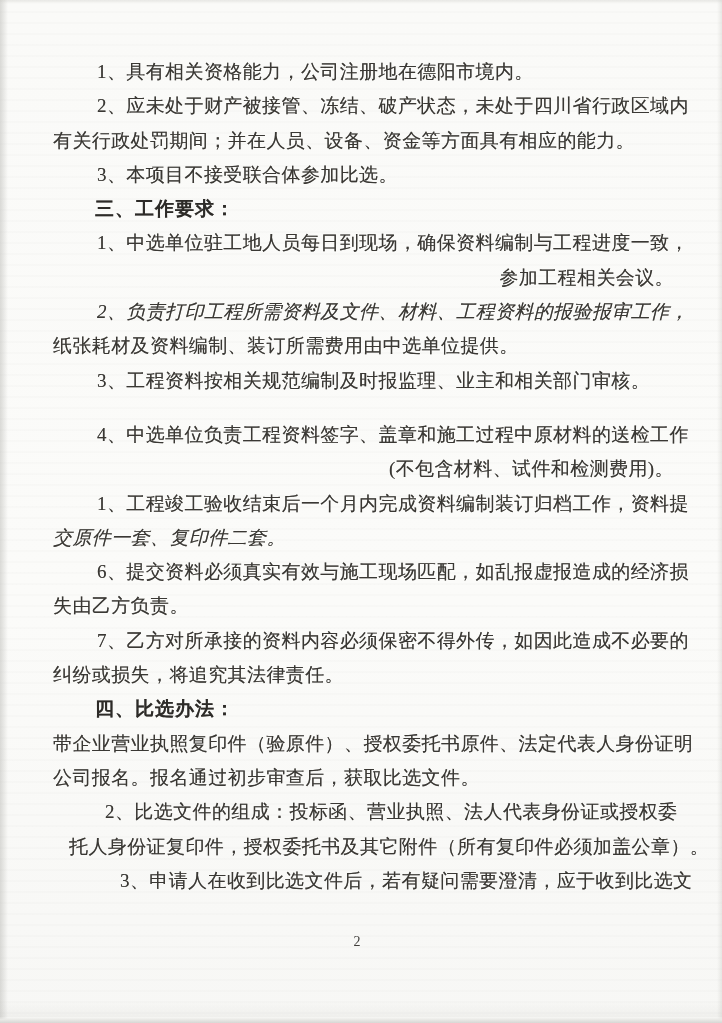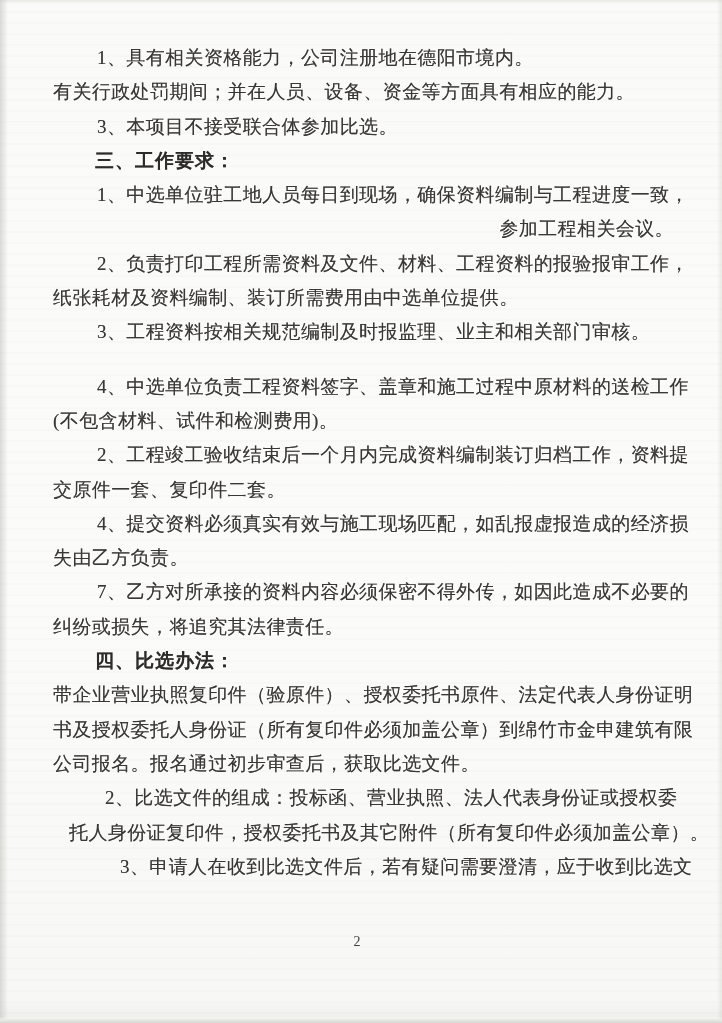--- a/index.html
+++ b/index.html
@@ -16,21 +16,21 @@
     background-image:
       repeating-linear-gradient(180deg,
         rgba(120,120,115,0.025) 0px, rgba(120,120,115,0.025) 2px,
         rgba(255,255,255,0) 2px, rgba(255,255,255,0) 11px),
       linear-gradient(180deg, #fafaf8 0%, #fbfbf9 60%, #f7f7f5 100%);
     font-family: "Liberation Serif", "DejaVu Serif", serif;
   }
   .doc-content {
     position: absolute;
     left: 53px;
-    top: 41px;
+    top: 55px;
     right: 48px;
   }
   .doc-line {
     height: 34.3px;
     line-height: 34.3px;
     font-size: 19px;
     letter-spacing: 0.4px;
     color: #3a3834;
     white-space: nowrap;
     text-shadow: 0 0 0.4px rgba(58,56,52,0.55);
@@ -79,39 +79,39 @@
     height: 16px;
     background: linear-gradient(0deg, rgba(180,180,175,0.12), rgba(255,255,255,0));
   }
 </style>
 </head>
 <body>
 
 <div class="scan-page">
   <div class="doc-content">
       <div class="doc-line" style="padding-left: 44px;">1、具有相关资格能力，公司注册地在德阳市境内。</div>
+      <div class="doc-line" style="padding-left: 44px;">2、应未处于财产被接管、冻结、破产状态，未处于四川省行政区域内</div>
       <div class="doc-line" style="padding-left: 0px;">有关行政处罚期间；并在人员、设备、资金等方面具有相应的能力。</div>
       <div class="doc-line" style="padding-left: 44px;">3、本项目不接受联合体参加比选。</div>
       <div class="doc-line bold" style="padding-left: 42px;">三、工作要求：</div>
       <div class="doc-line" style="padding-left: 44px;">1、中选单位驻工地人员每日到现场，确保资料编制与工程进度一致，</div>
       <div class="doc-line" style="padding-left: 0px; text-align: right;">参加工程相关会议。</div>
-      <div class="doc-line" style="padding-left: 44px;">2、负责打印工程所需资料及文件、材料、工程资料的报验报审工作，</div>
+      <div class="doc-line" style="padding-left: 44px; font-style: italic;">2、负责打印工程所需资料及文件、材料、工程资料的报验报审工作，</div>
       <div class="doc-line" style="padding-left: 0px;">纸张耗材及资料编制、装订所需费用由中选单位提供。</div>
       <div class="doc-line" style="padding-left: 44px;">3、工程资料按相关规范编制及时报监理、业主和相关部门审核。</div>
       <div class="doc-line" style="padding-left: 44px; margin-top: 20px;">4、中选单位负责工程资料签字、盖章和施工过程中原材料的送检工作</div>
-      <div class="doc-line" style="padding-left: 0px;">(不包含材料、试件和检测费用)。</div>
-      <div class="doc-line" style="padding-left: 44px;">2、工程竣工验收结束后一个月内完成资料编制装订归档工作，资料提</div>
-      <div class="doc-line" style="padding-left: 0px;">交原件一套、复印件二套。</div>
-      <div class="doc-line" style="padding-left: 44px;">4、提交资料必须真实有效与施工现场匹配，如乱报虚报造成的经济损</div>
+      <div class="doc-line" style="padding-left: 0px; text-align: right;">(不包含材料、试件和检测费用)。</div>
+      <div class="doc-line" style="padding-left: 44px;">1、工程竣工验收结束后一个月内完成资料编制装订归档工作，资料提</div>
+      <div class="doc-line" style="padding-left: 0px; font-style: italic;">交原件一套、复印件二套。</div>
+      <div class="doc-line" style="padding-left: 44px;">6、提交资料必须真实有效与施工现场匹配，如乱报虚报造成的经济损</div>
       <div class="doc-line" style="padding-left: 0px;">失由乙方负责。</div>
       <div class="doc-line" style="padding-left: 44px;">7、乙方对所承接的资料内容必须保密不得外传，如因此造成不必要的</div>
       <div class="doc-line" style="padding-left: 0px;">纠纷或损失，将追究其法律责任。</div>
       <div class="doc-line bold" style="padding-left: 42px;">四、比选办法：</div>
       <div class="doc-line" style="padding-left: 0px;">带企业营业执照复印件（验原件）、授权委托书原件、法定代表人身份证明</div>
-      <div class="doc-line" style="padding-left: 0px;">书及授权委托人身份证（所有复印件必须加盖公章）到绵竹市金申建筑有限</div>
       <div class="doc-line" style="padding-left: 0px;">公司报名。报名通过初步审查后，获取比选文件。</div>
       <div class="doc-line" style="padding-left: 52px;">2、比选文件的组成：投标函、营业执照、法人代表身份证或授权委</div>
       <div class="doc-line" style="padding-left: 0px; margin-left: 16px;">托人身份证复印件，授权委托书及其它附件（所有复印件必须加盖公章）。</div>
       <div class="doc-line" style="padding-left: 67px;">3、申请人在收到比选文件后，若有疑问需要澄清，应于收到比选文</div>
     </div>
   <div class="page-number">2</div>
   <div class="edge-left"></div>
   <div class="edge-top"></div>
   <div class="edge-right"></div>
   <div class="shade-bottom"></div>

